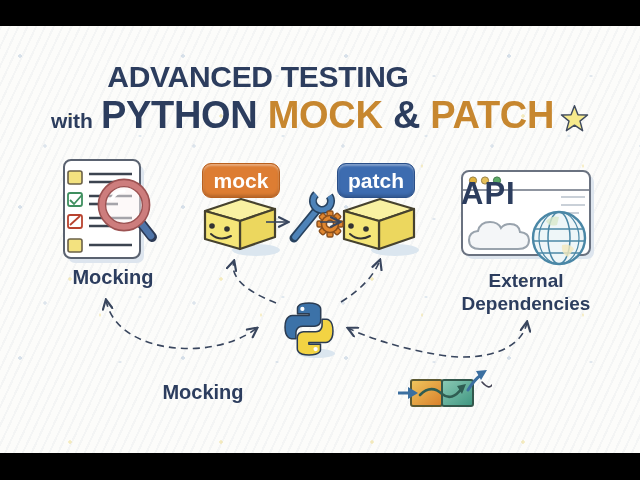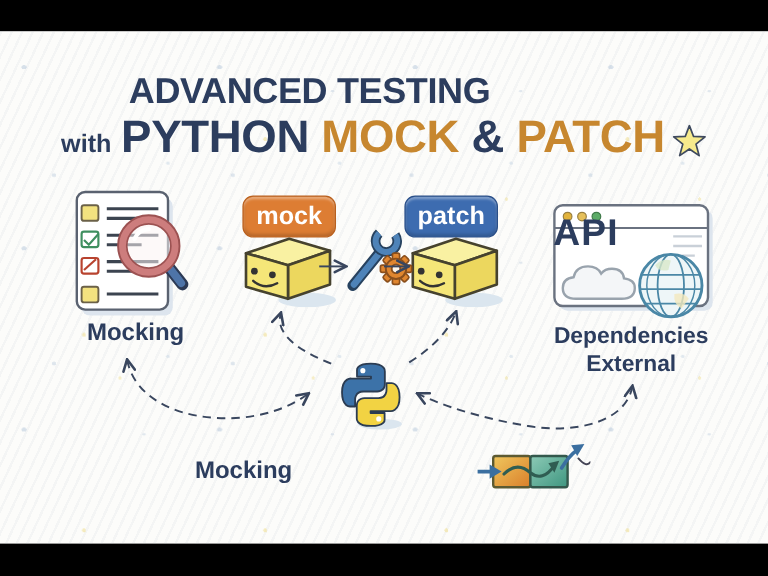--- a/index.html
+++ b/index.html
@@ -158,22 +158,22 @@
     <line x1="76" y1="66" x2="126" y2="66" stroke="#4a87a6" stroke-width="1.5"></line>
     <line x1="75" y1="78" x2="127" y2="78" stroke="#4a87a6" stroke-width="1.5"></line>
     <line x1="79" y1="90" x2="123" y2="90" stroke="#4a87a6" stroke-width="1.5"></line>
     <path d="M88 58 q6 -6 13 -4 l-2 8 q-8 2 -11 -4 z" fill="#d8e8c9" opacity="0.8"></path>
     <path d="M104 82 q8 -2 12 4 l-6 8 q-7 -3 -6 -12 z" fill="#f2e9bd" opacity="0.8"></path>
   </g>
 </svg>
 </div>
 <div class="abs lbl-api">API</div>
 <div class="abs node-label lbl-external">
+  <div>External</div>
   <div>Dependencies</div>
-  <div>External</div>
 </div>
 
 <div class="abs" style="left:281px;top:299px;">
 <svg width="56" height="60" viewBox="0 0 110 116">
   <ellipse cx="70" cy="106" rx="36" ry="9" fill="#dbe6ef"></ellipse>
   <path d="M54.9 7c-24 0-22.5 10.4-22.5 10.4l.03 10.8h22.9v3.2H23.3s-15.4-1.7-15.4 22.5 13.4 23.3 13.4 23.3h8V66s-.4-13.4 13.2-13.4h22.7s12.8.2 12.8-12.4V19.8S80 7 54.9 7z" fill="#3c72a8" stroke="#2b3c52" stroke-width="3" stroke-linejoin="round"></path>
   <circle cx="42" cy="18.5" r="4.2" fill="#ffffff"></circle>
   <path d="M55.1 109c24 0 22.5-10.4 22.5-10.4l-.03-10.8H54.7v-3.2h32s15.4 1.7 15.4-22.5-13.4-23.3-13.4-23.3h-8V50s.4 13.4-13.2 13.4H44.8S32 63.2 32 75.8v20.4S30 109 55.1 109z" fill="#f2d343" stroke="#2b3c52" stroke-width="3" stroke-linejoin="round"></path>
   <circle cx="68" cy="97.5" r="4.2" fill="#ffffff"></circle>
 </svg>

